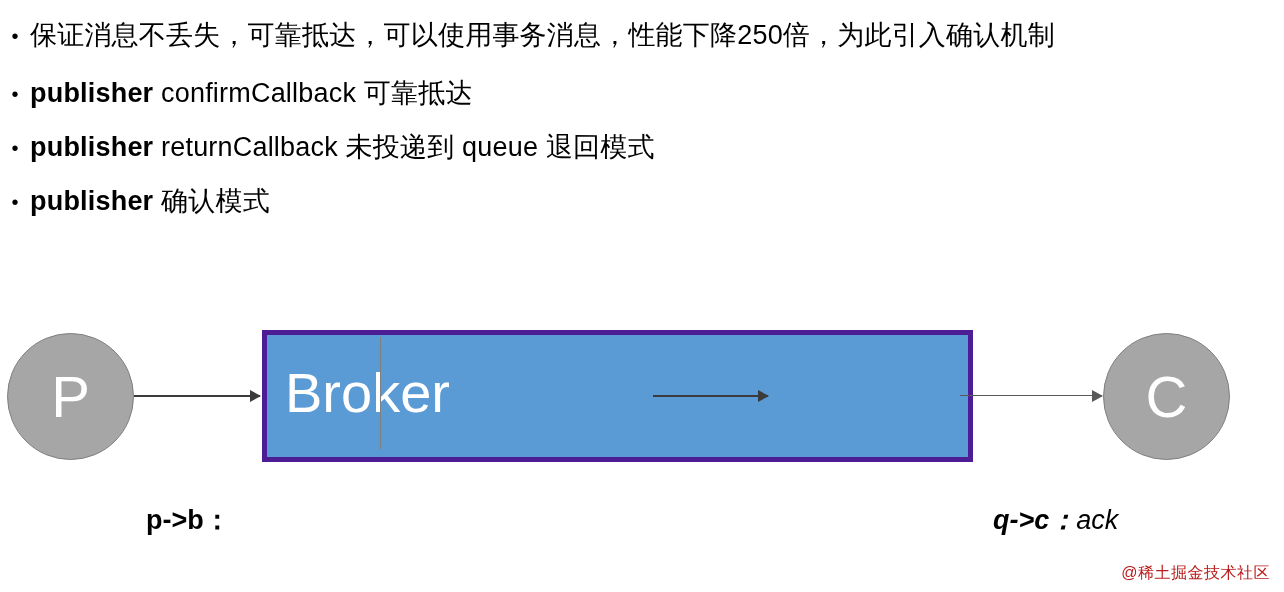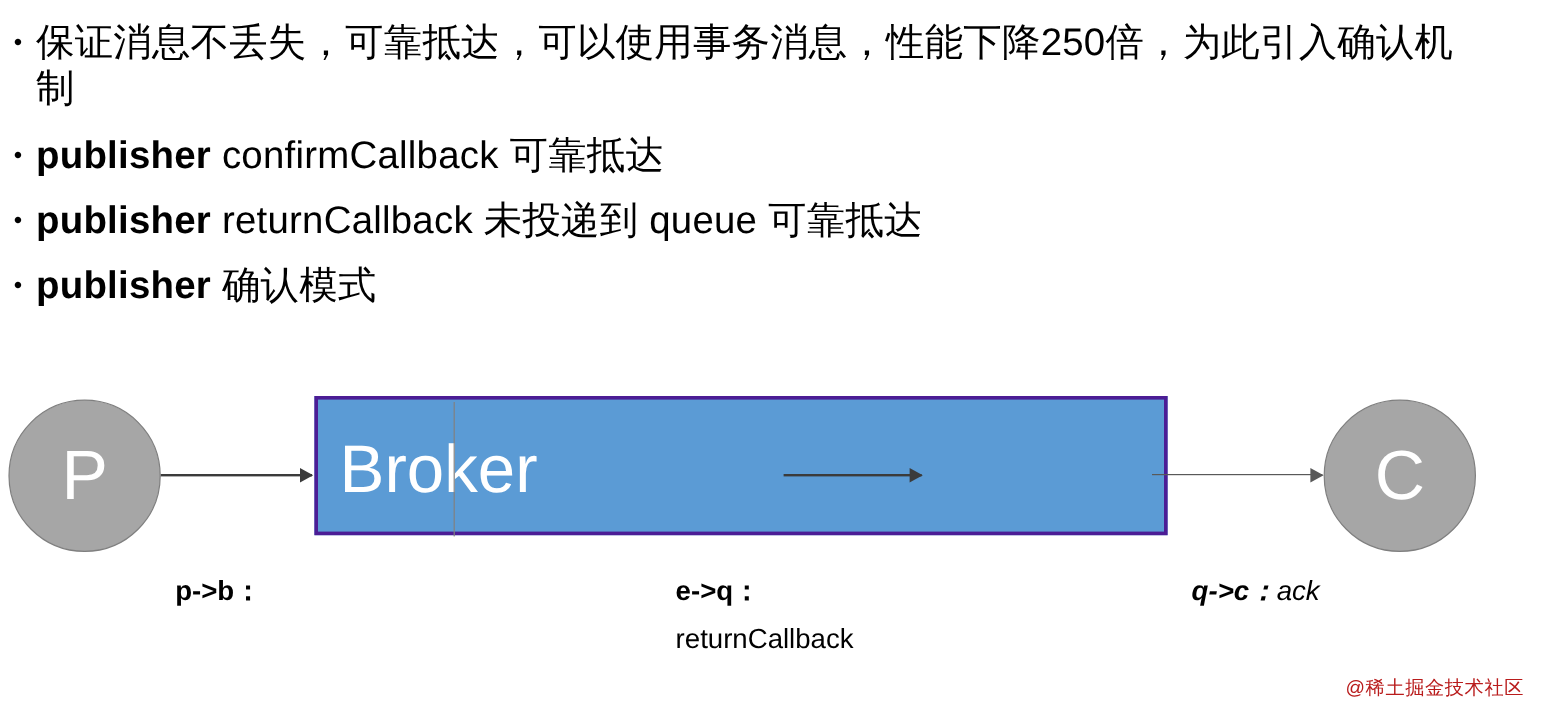--- a/index.html
+++ b/index.html
@@ -32,21 +32,21 @@
   .bullet-dot {
     width: 30px;
     flex: 0 0 30px;
     text-align: center;
     font-size: 20px;
     line-height: 40px;
     color: #000;
   }
   .bullet-text {
     flex: 1 1 auto;
-    font-size: 32px;
+    font-size: 27px;
     line-height: 38px;
     letter-spacing: 0.2px;
   }
   .b-strong { font-weight: bold; margin-top: 16px; }
   .b-norm { font-weight: normal; }
 
   
   .diagram {
     position: absolute;
     left: 0;
@@ -69,23 +69,23 @@
     font-weight: normal;
   }
   .node-p { left: 7px; top: 33px; width: 125px; height: 125px; }
   .node-c { left: 1103px; top: 33px; width: 125px; height: 125px; }
 
   .broker-box {
     position: absolute;
     left: 262px;
     top: 30px;
     width: 711px;
-    height: 116px;
+    height: 132px;
     background: #5B9BD5;
-    border: 3px solid #4c1d95;
+    border: 5px solid #4c1d95;
     box-sizing: border-box;
   }
   .broker-label {
     position: absolute;
     left: 18px;
     top: 30px;
     font-size: 56px;
     line-height: 1;
     color: #ffffff;
     white-space: nowrap;
@@ -118,22 +118,23 @@
   }
   .arrow.thin { height: 1px; background: #595959; }
   .arrow.thin::after { border-left-color: #595959; }
   .arrow-pb { left: 134px; top: 95px; width: 126px; }
   .arrow-eq { left: 653px; top: 95px; width: 115px; }
   .arrow-qc { left: 960px; top: 95px; width: 142px; }
 
   
   .caption {
     position: absolute;
-    font-size: 23px;
+    font-size: 27px;
     line-height: 40px;
+    margin-top: 28px;
   }
   .caption .k { font-weight: bold; }
   .caption .v { font-weight: normal; }
   .cap-pb { left: 146px; top: 172px; }
   .cap-eq { left: 563px; top: 172px; }
   .cap-qc { left: 993px; top: 172px; white-space: nowrap; font-style: italic; }
 
   .watermark {
     position: absolute;
     right: 14px;
@@ -153,21 +154,21 @@
     <span class="bullet-text b-norm">保证消息不丢失，可靠抵达，可以使用事务消息，性能下降250倍，为此引入确认机制</span>
   </div>
 
   <div class="bullet-row">
     <span class="bullet-dot">•</span>
     <span class="bullet-text"><span class="b-strong">publisher</span><span class="b-norm"> confirmCallback 可靠抵达</span></span>
   </div>
 
   <div class="bullet-row">
     <span class="bullet-dot">•</span>
-    <span class="bullet-text"><span class="b-strong">publisher</span><span class="b-norm"> returnCallback 未投递到 queue 可靠抵达</span></span>
+    <span class="bullet-text"><span class="b-strong">publisher</span><span class="b-norm"> returnCallback 未投递到 queue 退回模式</span></span>
   </div>
 
   <div class="bullet-row">
     <span class="bullet-dot">•</span>
     <span class="bullet-text"><span class="b-strong">publisher</span><span class="b-norm"> 确认模式</span></span>
   </div>
 
 </div>
 
 <div class="diagram">
@@ -188,24 +189,20 @@
   <div class="arrow thin arrow-qc"></div>
 
   <div class="node-circle node-c">
     <span>C</span>
   </div>
 
   <div class="caption cap-pb">
     <div class="k">p-&gt;b：</div>
   </div>
 
-  <div class="caption cap-eq">
-    <div class="k">e-&gt;q：</div>
-    <div class="v">returnCallback</div>
-  </div>
 
   <div class="caption cap-qc">
     <span class="k">q-&gt;c：</span><span class="v">ack</span>
   </div>
 
 </div>
 
 <div class="watermark">@稀土掘金技术社区</div>
 
 </body></html>

